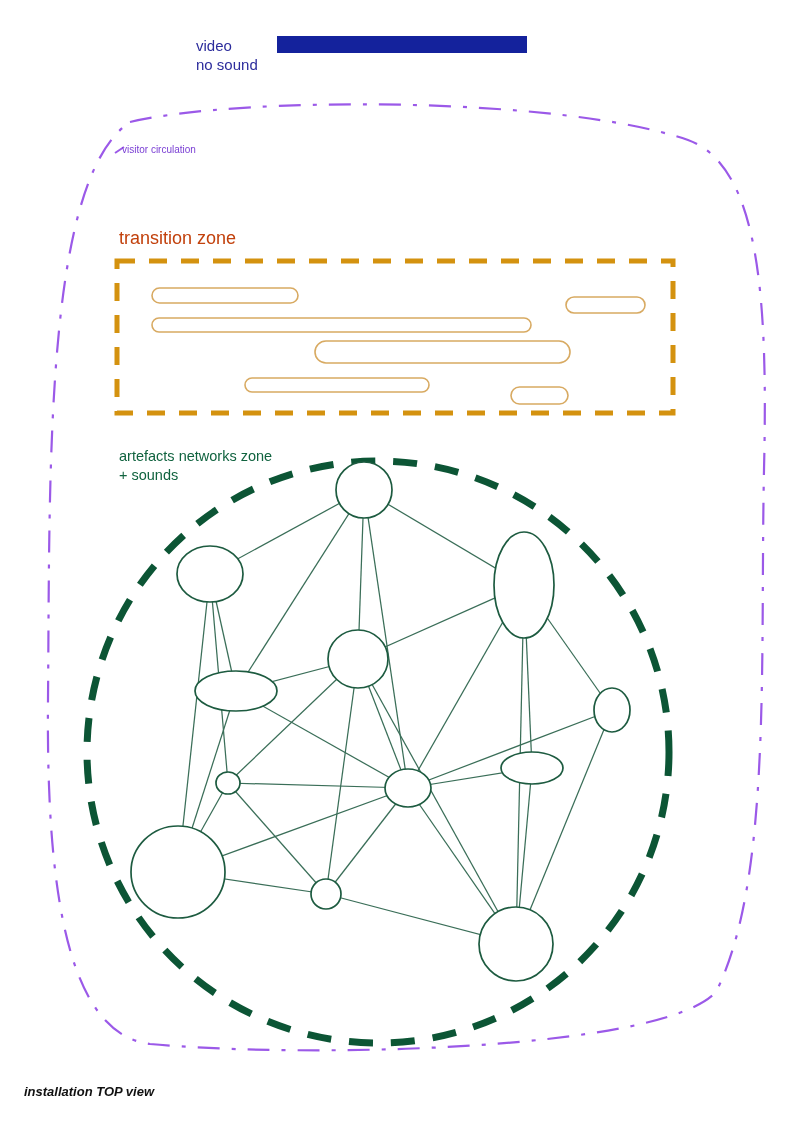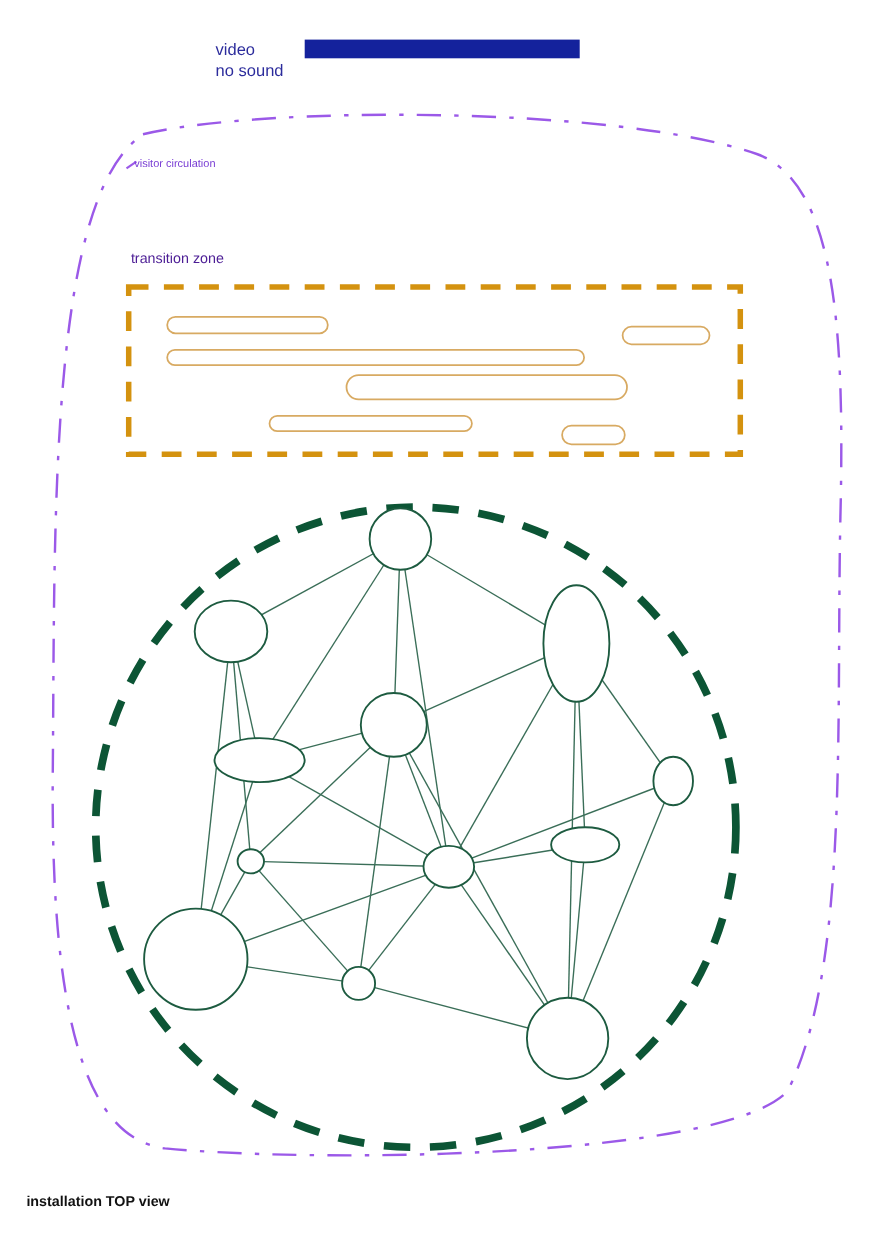--- a/index.html
+++ b/index.html
@@ -43,33 +43,34 @@
     width: 250px; height: 17px;
     background: #14229c;
   }
   #visitor-label {
     left: 122px; top: 144px;
     color: #7a3fd4;
     font-size: 10px;
   }
   #transition-label {
     left: 119px; top: 227px;
-    color: #4c1d95;
-    font-size: 13px;
+    color: #c2410c;
+    font-size: 18px;
   }
   #artefacts-label {
     left: 119px; top: 447px;
     color: #10633f;
     font-size: 14.5px;
   }
   #footer-label {
     left: 24px; top: 1084px;
     color: #111111;
     font-size: 13px;
     font-weight: bold;
+    font-style: italic;
   }
 </style>
 </head>
 <body>
 
 <div id="stage">
 
   <svg id="diagram" viewBox="0 0 809 1129">
 
     <path d="M 130 122 C 240 96, 560 96, 688 140 C 760 166, 768 300, 764 470 C 760 660, 772 880, 716 992 C 660 1052, 300 1058, 150 1044 C 70 1034, 46 900, 48 700 C 50 470, 44 180, 130 122 Z" fill="none" stroke="#9b59e8" stroke-width="2.2" stroke-dasharray="22 12 4 12" stroke-linecap="butt"></path>
@@ -142,16 +143,18 @@
 
   <div id="video-bar"></div>
 
   <div class="lbl" id="video-label">video
 no sound</div>
 
   <div class="lbl" id="visitor-label">visitor circulation</div>
 
   <div class="lbl" id="transition-label">transition zone</div>
 
+  <div class="lbl" id="artefacts-label">artefacts networks zone
++ sounds</div>
 
   <div class="lbl" id="footer-label">installation TOP view</div>
 
 </div>
 
 </body></html>

